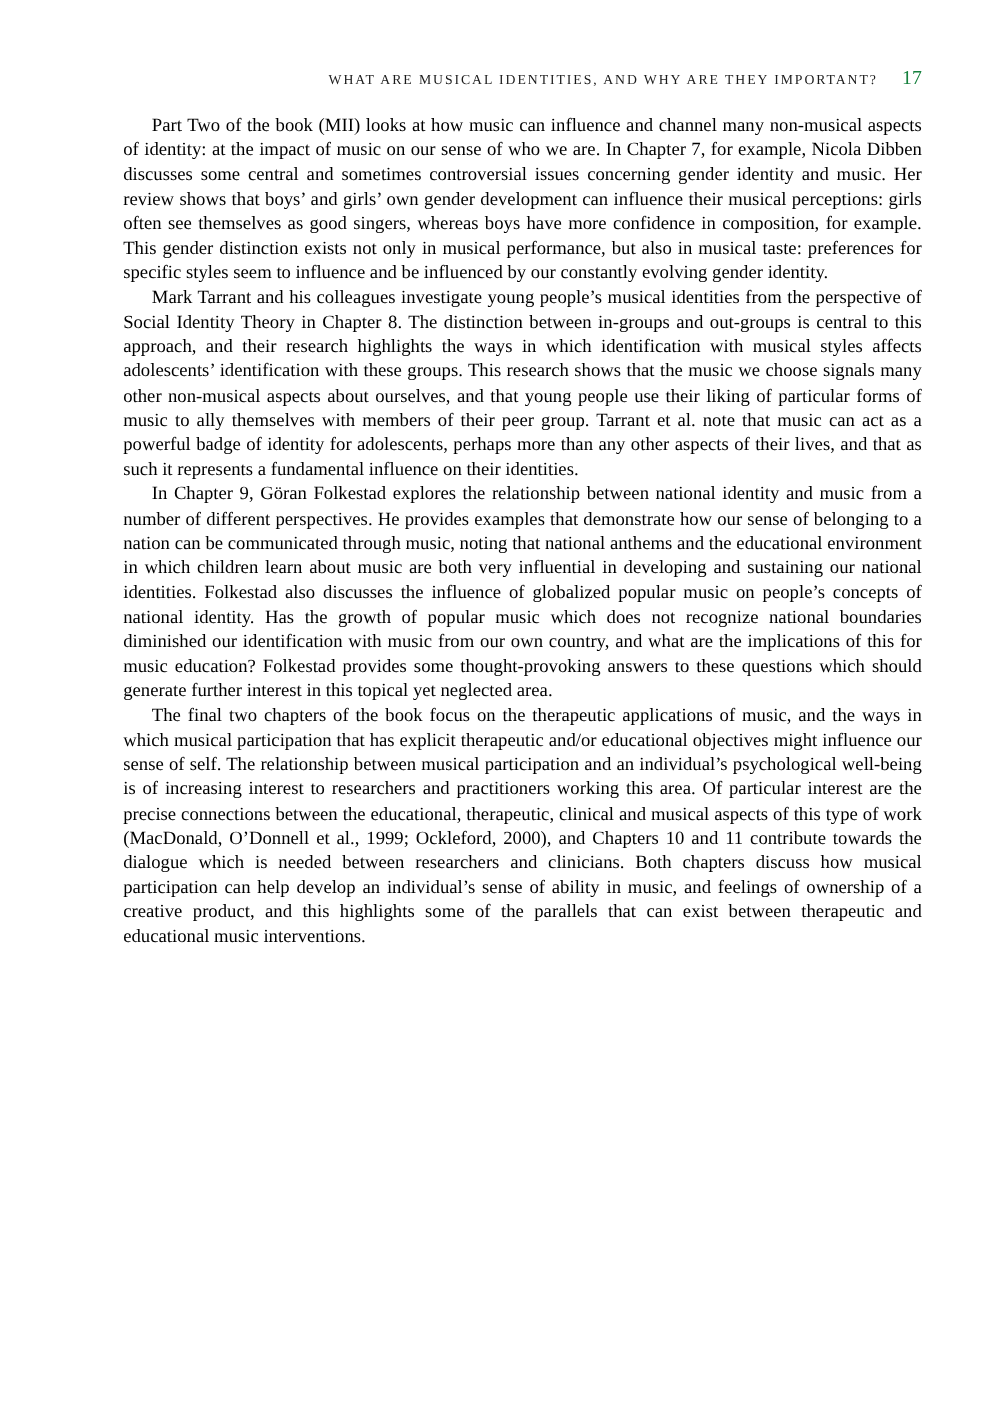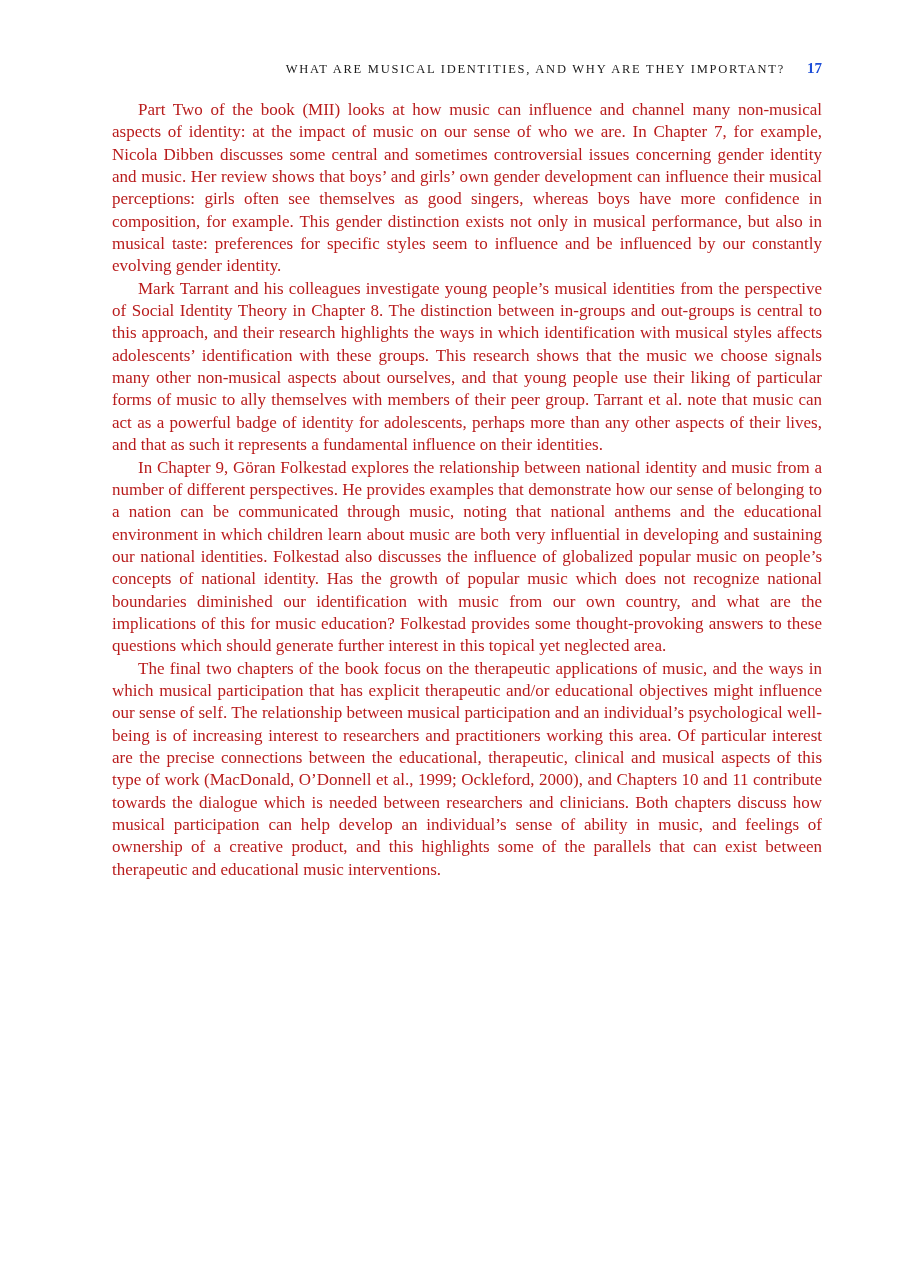--- a/index.html
+++ b/index.html
@@ -6,48 +6,48 @@
   html, body {
     background: #ffffff;
     font-family: "Liberation Serif", serif;
     color: #111111;
   }
   .page {
     position: relative;
     width: 900px;
     height: 1242px;
     background: #ffffff;
-    padding: 60px 78px 0 112px;
+    padding: 60px 62px 0 112px;
     overflow: hidden;
   }
   .running-head {
     display: flex;
     justify-content: flex-end;
     align-items: baseline;
     gap: 22px;
     margin-bottom: 22px;
   }
   .running-title {
     font-size: 12.5px;
     letter-spacing: 0.14em;
     text-transform: uppercase;
     color: #1a1a1a;
     white-space: nowrap;
   }
   .page-number {
-    font-size: 15px;
-    font-weight: bold;
-    color: #1d4ed8;
+    font-size: 18px;
+    font-weight: normal;
+    color: #15803d;
   }
   .body-text p {
     font-size: 17px;
     line-height: 22.35px;
     text-align: justify;
     text-indent: 26px;
-    color: #b91c1c;
+    color: #000000;
   }
 </style>
 </head>
 <body>
 
 <div class="page">
   <div class="running-head">
     <span class="running-title">WHAT ARE MUSICAL IDENTITIES, AND WHY ARE THEY IMPORTANT?</span>
     <span class="page-number">17</span>
   </div>

